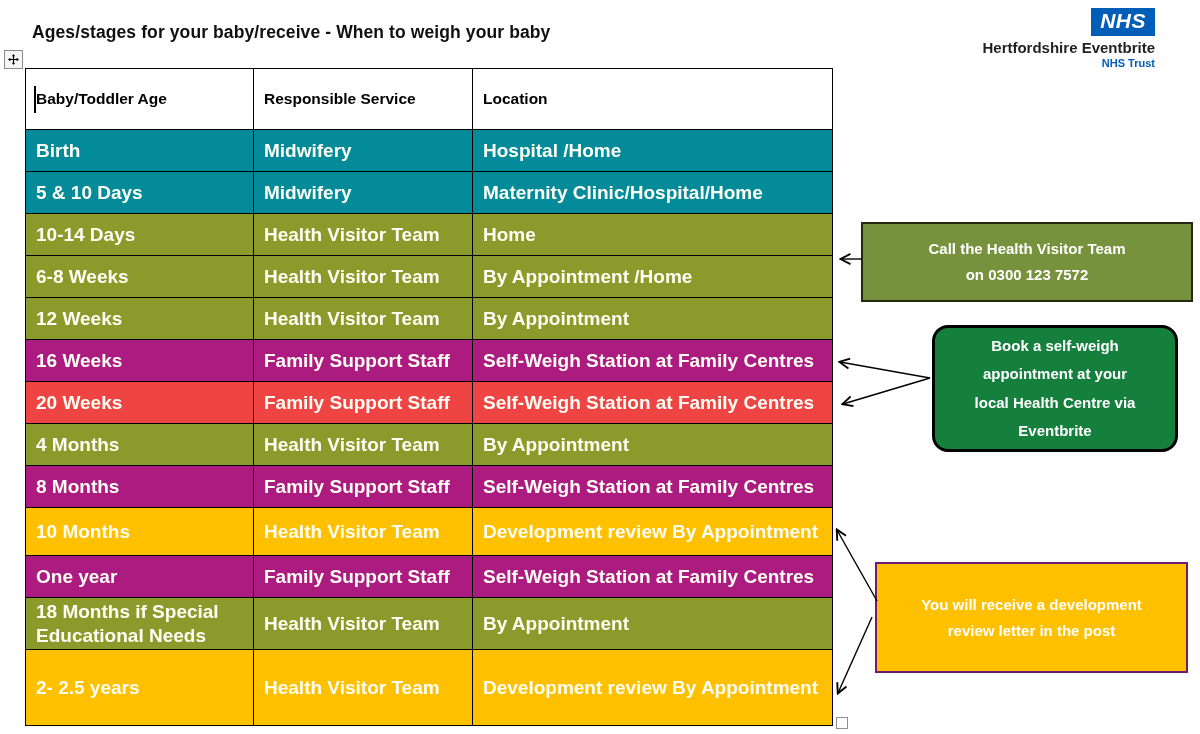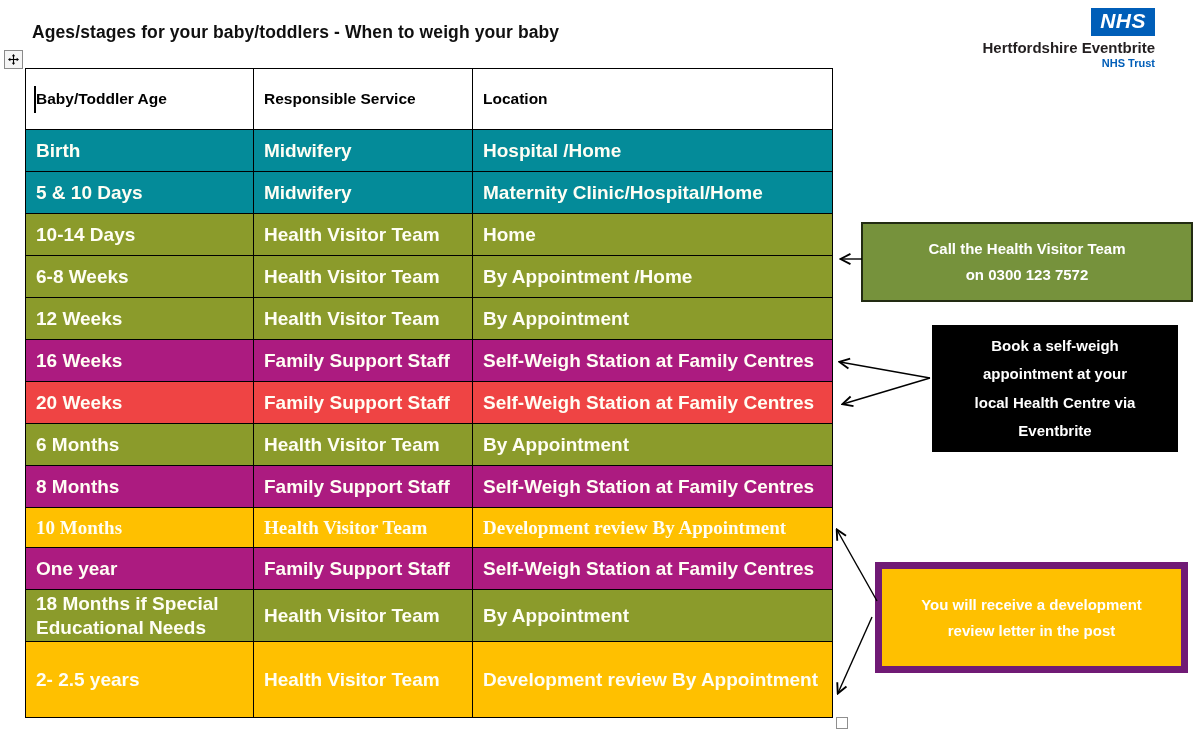--- a/index.html
+++ b/index.html
@@ -54,28 +54,28 @@
 
   
   .callout{
     position:absolute;box-sizing:border-box;
     display:flex;flex-direction:column;align-items:center;justify-content:center;
     text-align:center;color:#fff;font-weight:700;font-size:15px;
   }
   .callout span{display:block;}
   #callout-green{left:861px;top:222px;width:332px;height:80px;border:2px solid #222b12;line-height:1.75;}
   #callout-magenta{left:932px;top:325px;width:246px;height:127px;border:3px solid #000;line-height:1.9;}
-  #callout-gold{left:875px;top:562px;width:313px;height:111px;border:7px solid #701a75;line-height:1.7;}
+  #callout-gold{left:875px;top:562px;width:313px;height:111px;border:2px solid #701a75;line-height:1.7;}
 
   svg.arrows{position:absolute;left:0;top:0;pointer-events:none;}
 </style>
 </head>
 <body>
 
-<h1 class="title">Ages/stages for your baby/toddlers - When to weigh your baby</h1>
+<h1 class="title">Ages/stages for your baby/receive - When to weigh your baby</h1>
 
 <div class="nhs-logo">
   <div class="nhs-box">
     <span>NHS</span>
   </div>
   <div class="nhs-org">Hertfordshire Eventbrite</div>
   <div class="nhs-trust">NHS Trust</div>
 </div>
 
 <div class="move-handle">
@@ -141,30 +141,30 @@
         <td>16 Weeks</td>
         <td>Family Support Staff</td>
         <td>Self-Weigh Station at Family Centres</td>
       </tr>
       <tr style="height: 42px; background: #ef4444;">
         <td>20 Weeks</td>
         <td>Family Support Staff</td>
         <td>Self-Weigh Station at Family Centres</td>
       </tr>
       <tr style="height: 42px; background: rgb(139, 155, 43);">
-        <td>6 Months</td>
+        <td>4 Months</td>
         <td>Health Visitor Team</td>
         <td>By Appointment</td>
       </tr>
       <tr style="height: 42px; background: rgb(172, 27, 128);">
         <td>8 Months</td>
         <td>Family Support Staff</td>
         <td>Self-Weigh Station at Family Centres</td>
       </tr>
-      <tr style="height: 40px; background: rgb(255, 192, 0); font-family: Liberation Serif, serif;">
+      <tr style="height: 48px; background: rgb(255, 192, 0);">
         <td>10 Months</td>
         <td>Health Visitor Team</td>
         <td>Development review By Appointment</td>
       </tr>
       <tr style="height: 42px; background: rgb(172, 27, 128);">
         <td>One year</td>
         <td>Family Support Staff</td>
         <td>Self-Weigh Station at Family Centres</td>
       </tr>
       <tr style="height: 52px; background: rgb(139, 155, 43);">
@@ -178,21 +178,21 @@
         <td>Development review By Appointment</td>
       </tr>
     </tbody>
 </table>
 
 <div class="callout" id="callout-green" style="background: rgb(118, 146, 60);">
   <span>Call the Health Visitor Team</span>
   <span>on 0300 123 7572</span>
 </div>
 
-<div class="callout" id="callout-magenta" style="background: #000000;">
+<div class="callout" id="callout-magenta" style="background: #15803d; border-radius: 16px;">
   <span>Book a self-weigh</span>
   <span>appointment at your</span>
   <span>local Health Centre via</span>
   <span>Eventbrite</span>
 </div>
 
 <div class="callout" id="callout-gold" style="background: rgb(255, 192, 0);">
   <span>You will receive a development</span>
   <span>review letter in the post</span>
 </div>

